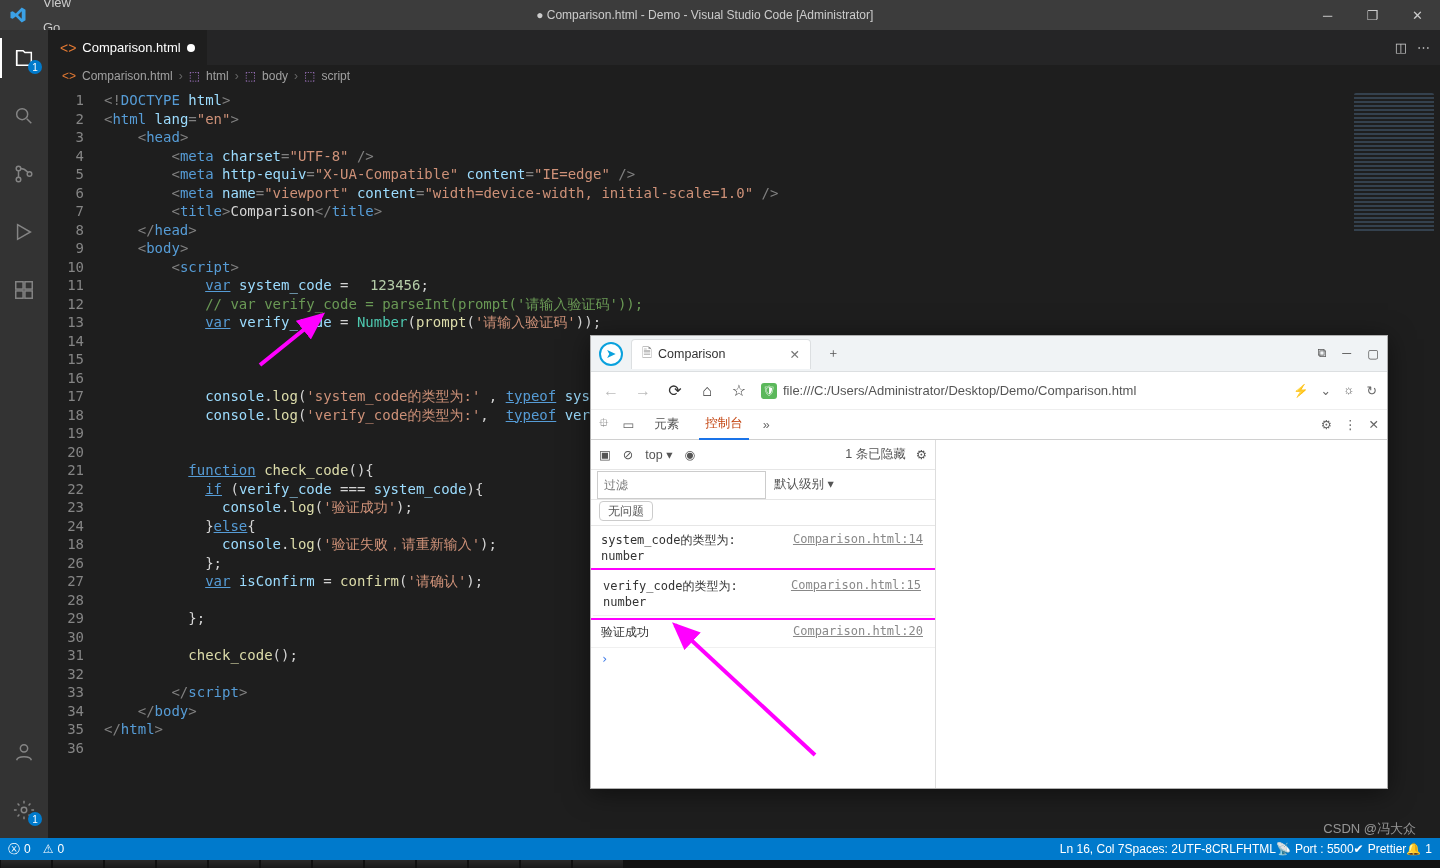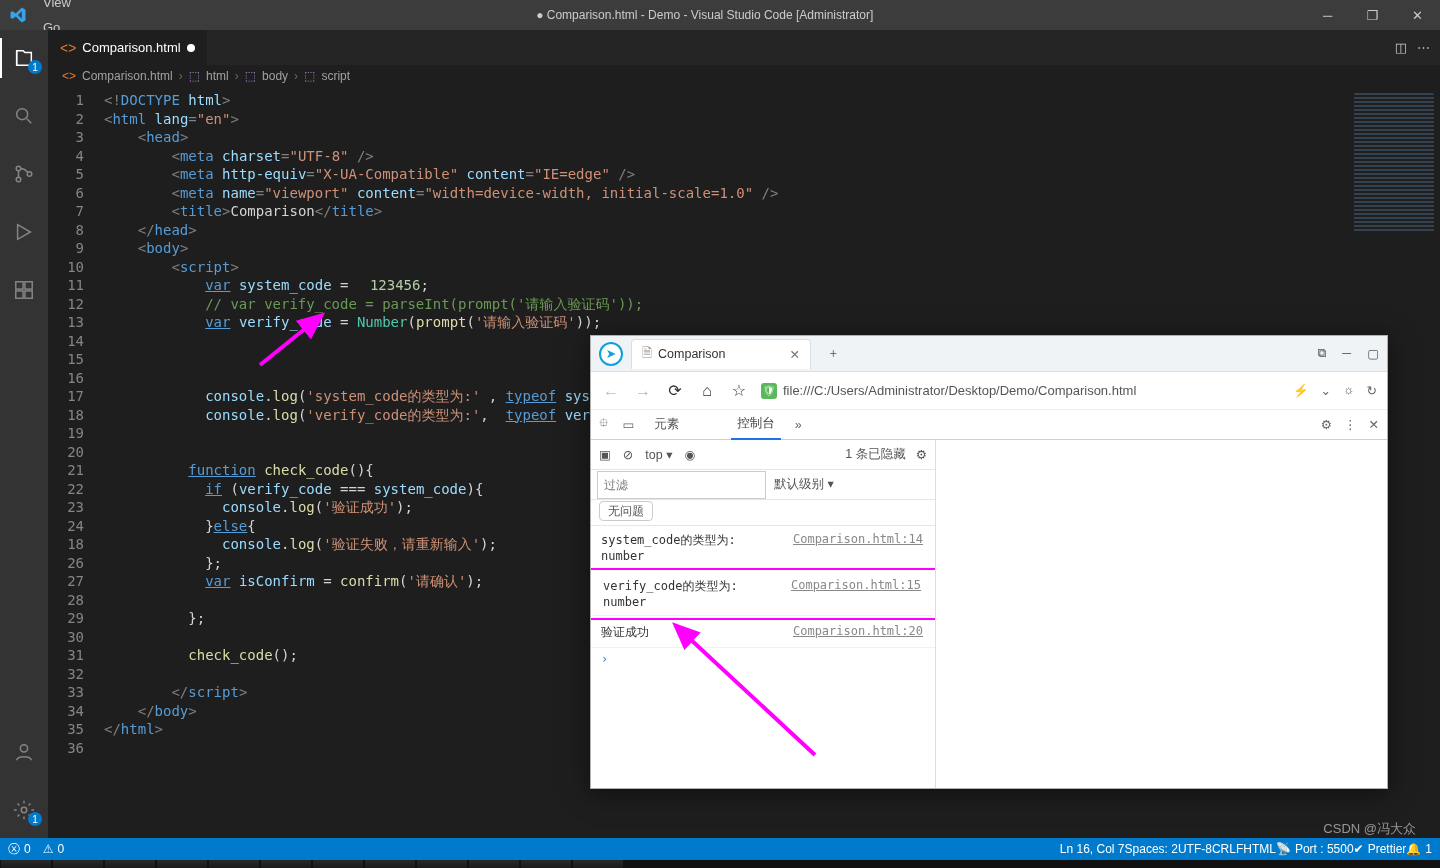--- a/index.html
+++ b/index.html
@@ -87,21 +87,21 @@
 .browser-addr .nav-ico{ color:#888; font-size:16px; width:20px; text-align:center;}
 .browser-addr .nav-ico.active{color:#333;}
 .browser-addr .url{ flex:1; display:flex; align-items:center; gap:6px; font-size:13px; color:#555;}
 .browser-addr .shield{ width:16px;height:16px;background:#5bb85b;border-radius:3px;display:inline-flex;align-items:center;justify-content:center;color:#fff;font-size:10px;}
 .browser-addr .trailing{ display:flex; gap:12px; color:#666;}
 .browser-addr .bolt{color:#2e9e44;}
 
 .devtools-tabs{ height:30px; border-bottom:1px solid #d0d0d0; display:flex; align-items:center; padding:0 8px; gap:14px;}
 .devtools-tabs .dt-ico{color:#666;}
 .devtools-tabs .dt-tab{ padding:6px 6px; color:#555;}
-.devtools-tabs .dt-tab.active{ color:#404040; border-bottom:2px solid #1a73e8;margin-left:32px;}
+.devtools-tabs .dt-tab.active{ color:#c2410c; border-bottom:2px solid #1a73e8;}
 .devtools-tabs .dt-right{margin-left:auto;display:flex;gap:12px;color:#666;}
 
 .console-toolbar{ height:30px; border-bottom:1px solid #e6e6e6; display:flex; align-items:center; gap:12px; padding:0 8px; color:#555;}
 .console-toolbar .right{margin-left:auto;display:flex;gap:10px;align-items:center;}
 
 .console-filter{ height:30px; border-bottom:1px solid #e6e6e6; display:flex; align-items:center;}
 .console-filter input{ flex:0 0 140px; border:1px solid #ccc; height:28px; margin-left:6px; padding:0 6px; font-size:12px;}
 .console-filter .level{ margin-left:8px; color:#555;}
 
 .console-issues{ height:26px; border-bottom:1px solid #e6e6e6; padding:3px 8px;}

